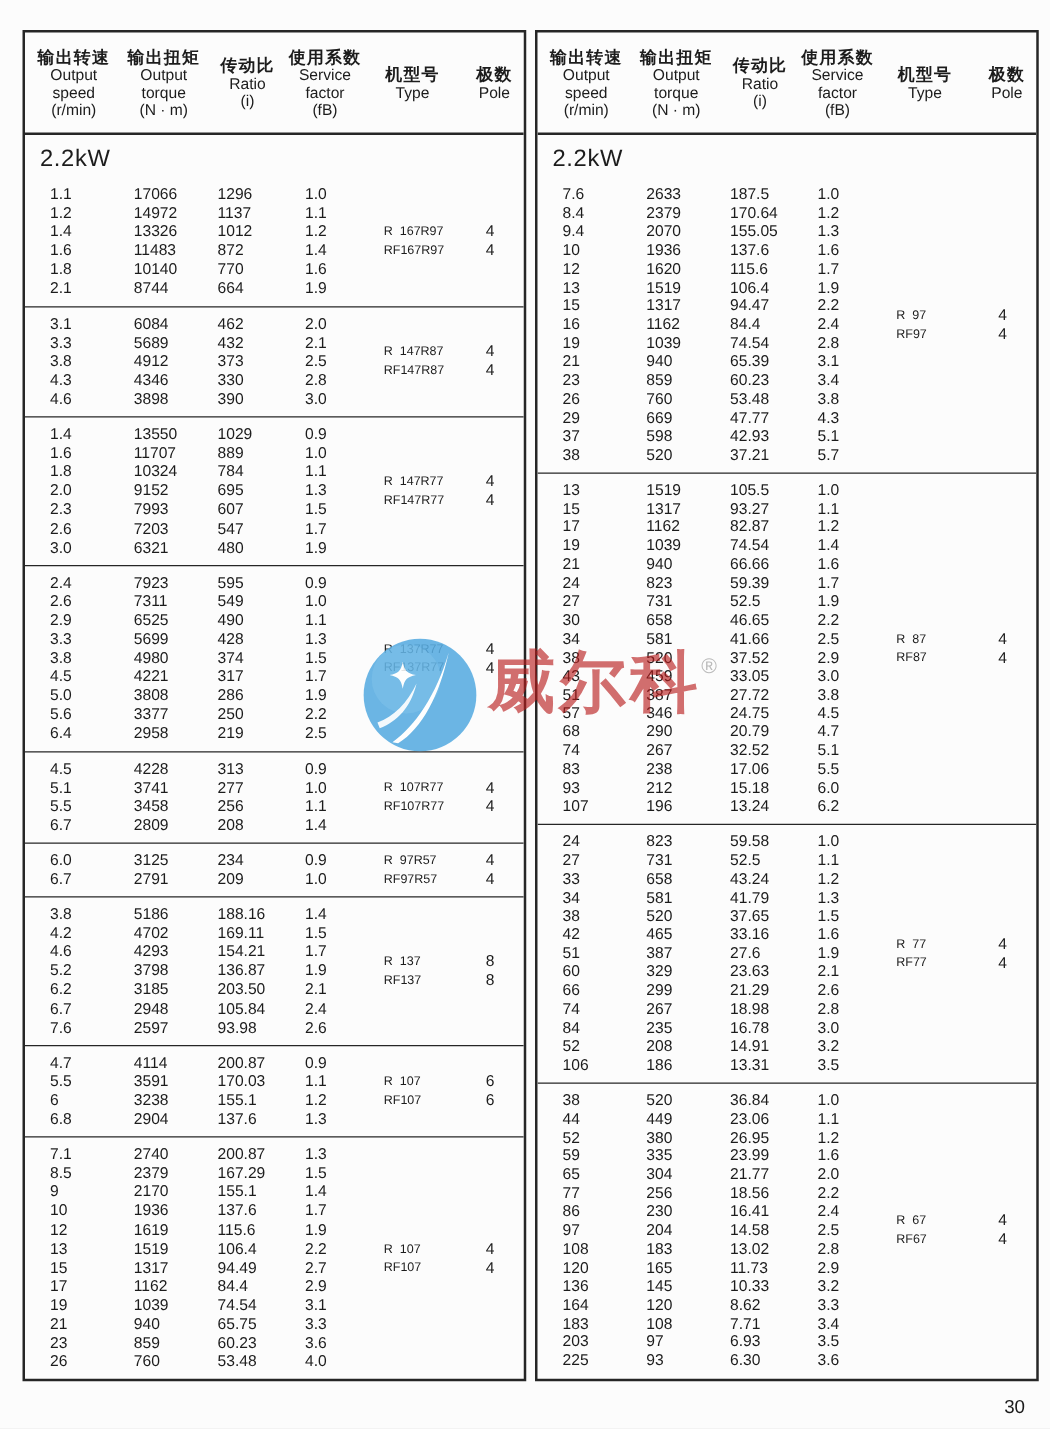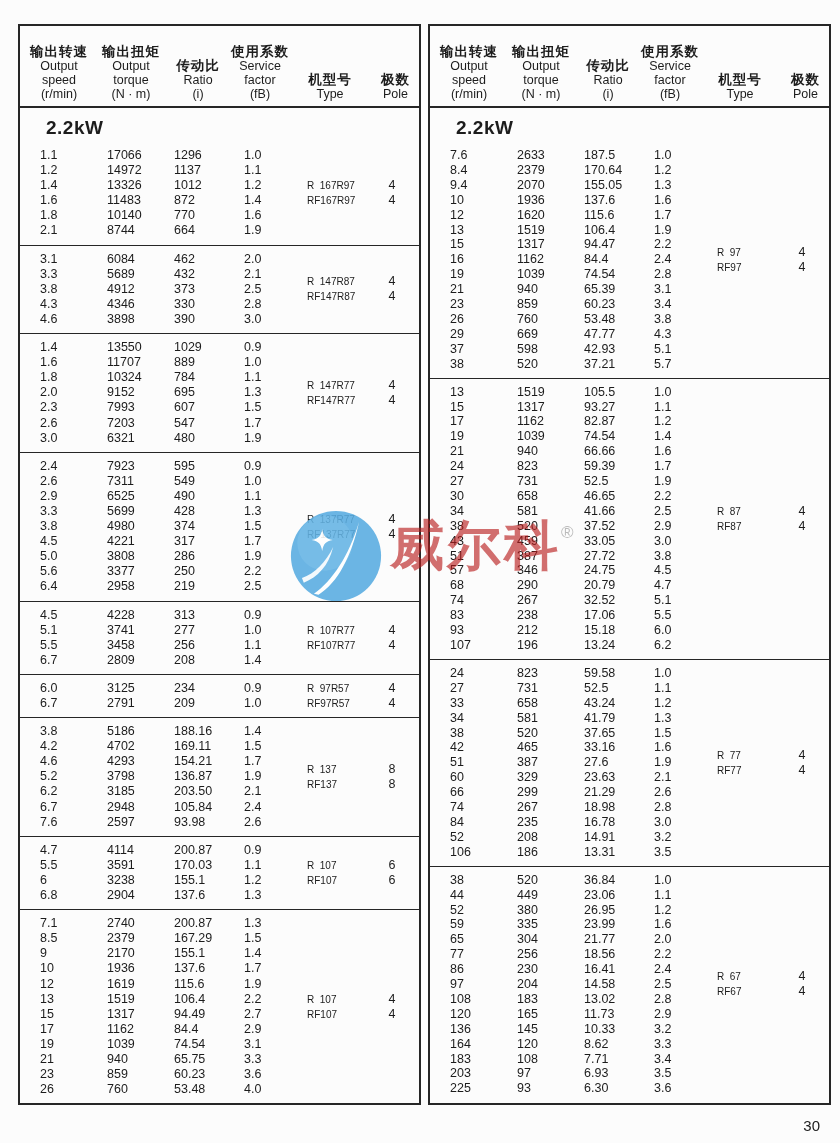--- a/index.html
+++ b/index.html
@@ -4,26 +4,26 @@
 <style>
   html,body{margin:0;padding:0;background:#e8e8e8;}
   .page{position:relative;width:840px;height:1143px;background:#fcfcfc;
         font-family:"Liberation Sans",sans-serif;color:#1c1c1c;overflow:hidden;}
   .tables{position:absolute;top:24px;left:18px;display:flex;gap:7px;}
   .spec-table{width:403px;height:1081px;border:2px solid #262626;box-sizing:border-box;
               overflow:hidden;background:#fcfcfc;}
   
   .thead{display:grid;grid-template-columns:78px 66px 68px 56px 84px 47px;
          border-bottom:2px solid #262626;padding:7px 0 5px 0;}
-  .hcell{display:flex;flex-direction:column;justify-content:flex-end;align-items:center;
+  .hcell{display:flex;flex-direction:column;justify-content:center;align-items:center;
          height:68px;font-size:12.5px;line-height:14px;text-align:center;}
   .hcell .zh{font-size:13.5px;font-weight:700;letter-spacing:1px;white-space:nowrap;}
   .hcell .unit{font-size:12.5px;}
   
-  .section-label{font-size:19px;font-weight:700;padding:9px 0 3px 26px;letter-spacing:.5px;}
+  .section-label{font-size:19px;font-weight:400;padding:9px 0 3px 12px;letter-spacing:.5px;}
   
   .group{position:relative;padding:6px 0;}
   .group.sep{border-top:1px solid #262626;}
   .row{display:grid;grid-template-columns:78px 66px 68px 56px;}
   .t-left .row{line-height:15.1px;}
   .t-right .row{line-height:14.9px;}
   .cell{font-size:12.5px;}
   .c0{padding-left:20px;}
   .c1{padding-left:9px;}
   .c2{padding-left:10px;}

